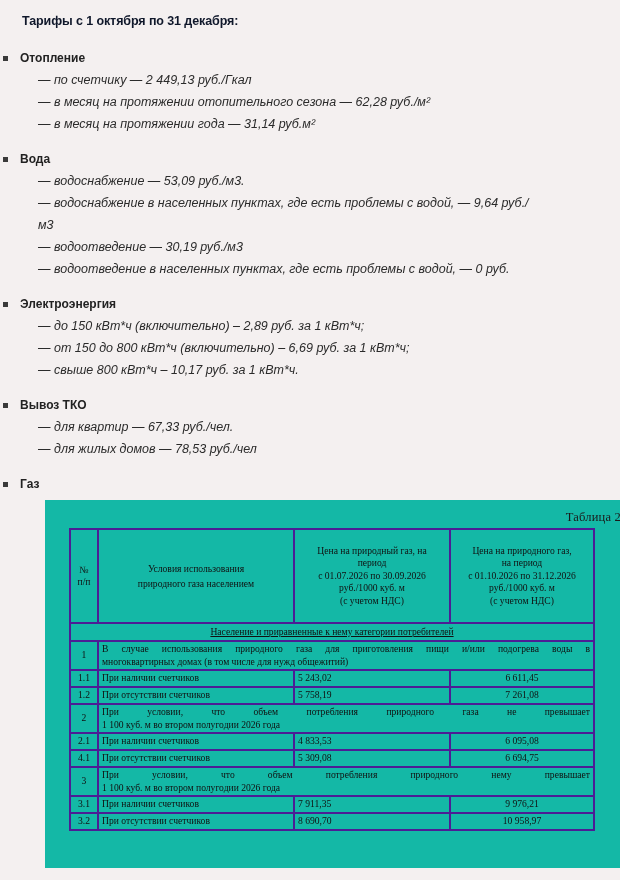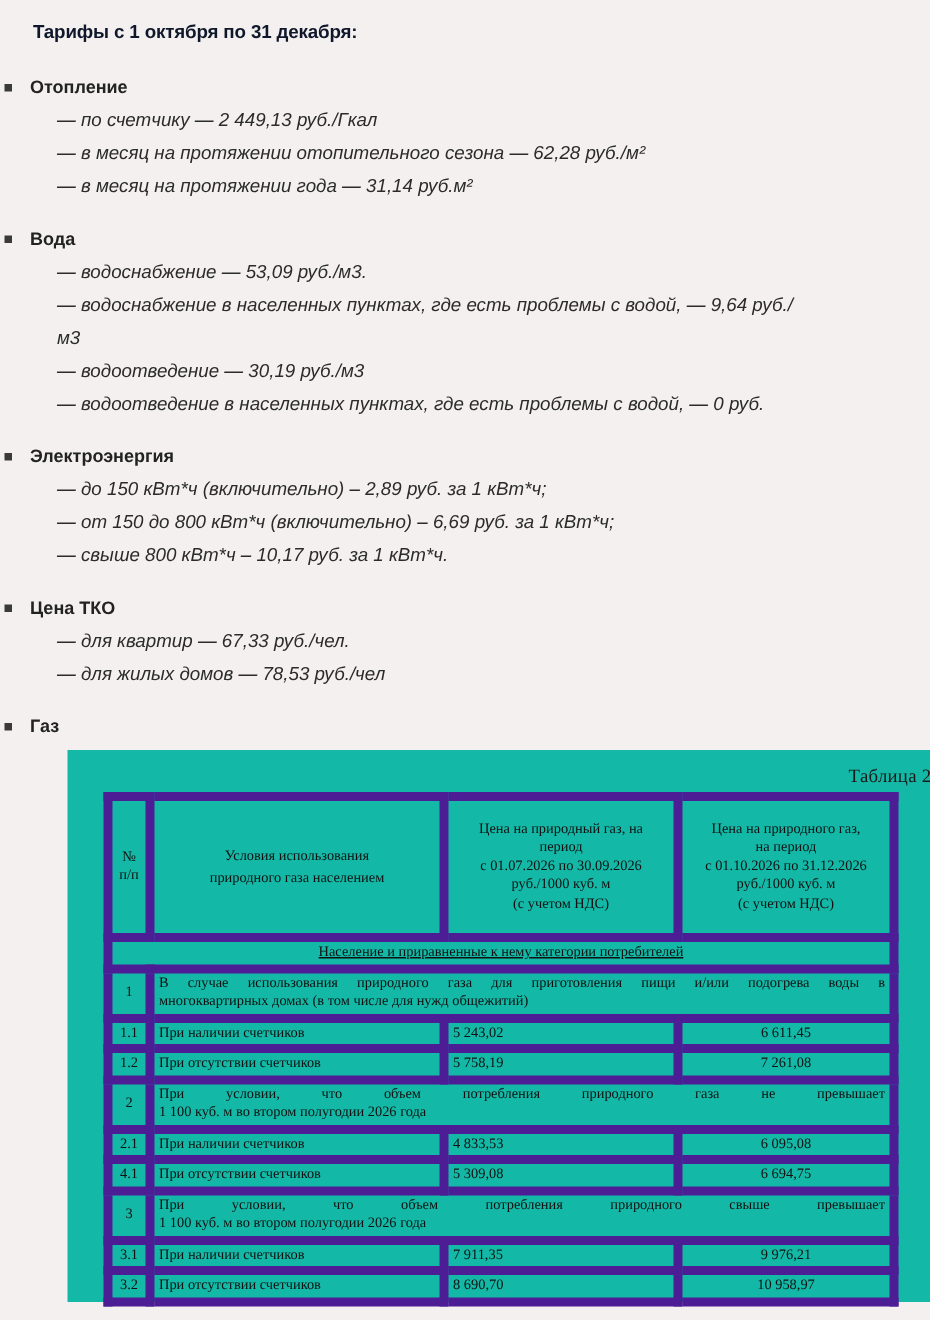--- a/index.html
+++ b/index.html
@@ -93,21 +93,21 @@
 
   table.gas {
     border-collapse: collapse;
     width: 524px;
     font-family: "Liberation Serif", serif;
     font-size: 9.6px;
     color: #111111;
     table-layout: fixed;
   }
   table.gas td {
-    border: 6px solid #4c1d95;
+    border: 2px solid #4c1d95;
     padding: 1px 3px;
     vertical-align: middle;
     line-height: 12.5px;
   }
 
   .c-num  { width: 28px;  text-align: center; }
   .c-desc { width: 196px; text-align: left; padding-left: 5px; }
   .c-p1   { width: 156px; text-align: left; }
   .c-p2   { width: 144px; text-align: center; }
 
@@ -174,21 +174,21 @@
       <div class="group-title">Электроэнергия</div>
       <ul class="group-items">
         <li>— до 150 кВт*ч (включительно) – 2,89 руб. за 1 кВт*ч;</li>
         <li>— от 150 до 800 кВт*ч (включительно) – 6,69 руб. за 1 кВт*ч;</li>
         <li>— свыше 800 кВт*ч – 10,17 руб. за 1 кВт*ч.</li>
       </ul>
     </div>
 
     <div class="tariff-group">
       <span class="group-bullet"></span>
-      <div class="group-title">Цена ТКО</div>
+      <div class="group-title">Вывоз ТКО</div>
       <ul class="group-items">
         <li>— для квартир — 67,33 руб./чел.</li>
         <li>— для жилых домов — 78,53 руб./чел</li>
       </ul>
     </div>
 
     <div class="tariff-group">
       <span class="group-bullet"></span>
       <div class="group-title">Газ</div>
     </div>
@@ -270,21 +270,21 @@
         <tr class="row-h">
           <td class="c-num">4.1</td>
           <td class="c-desc">При отсутствии счетчиков</td>
           <td class="c-p1">5 309,08</td>
           <td class="c-p2">6 694,75</td>
         </tr>
 
         <tr>
           <td class="c-num">3</td>
           <td class="justified" colspan="3">
-            <span>При условии, что объем потребления природного свыше превышает</span>
+            <span>При условии, что объем потребления природного нему превышает</span>
             <span class="last-line">1 100 куб. м во втором полугодии 2026 года</span>
           </td>
         </tr>
 
         <tr class="row-h">
           <td class="c-num">3.1</td>
           <td class="c-desc">При наличии счетчиков</td>
           <td class="c-p1">7 911,35</td>
           <td class="c-p2">9 976,21</td>
         </tr>

